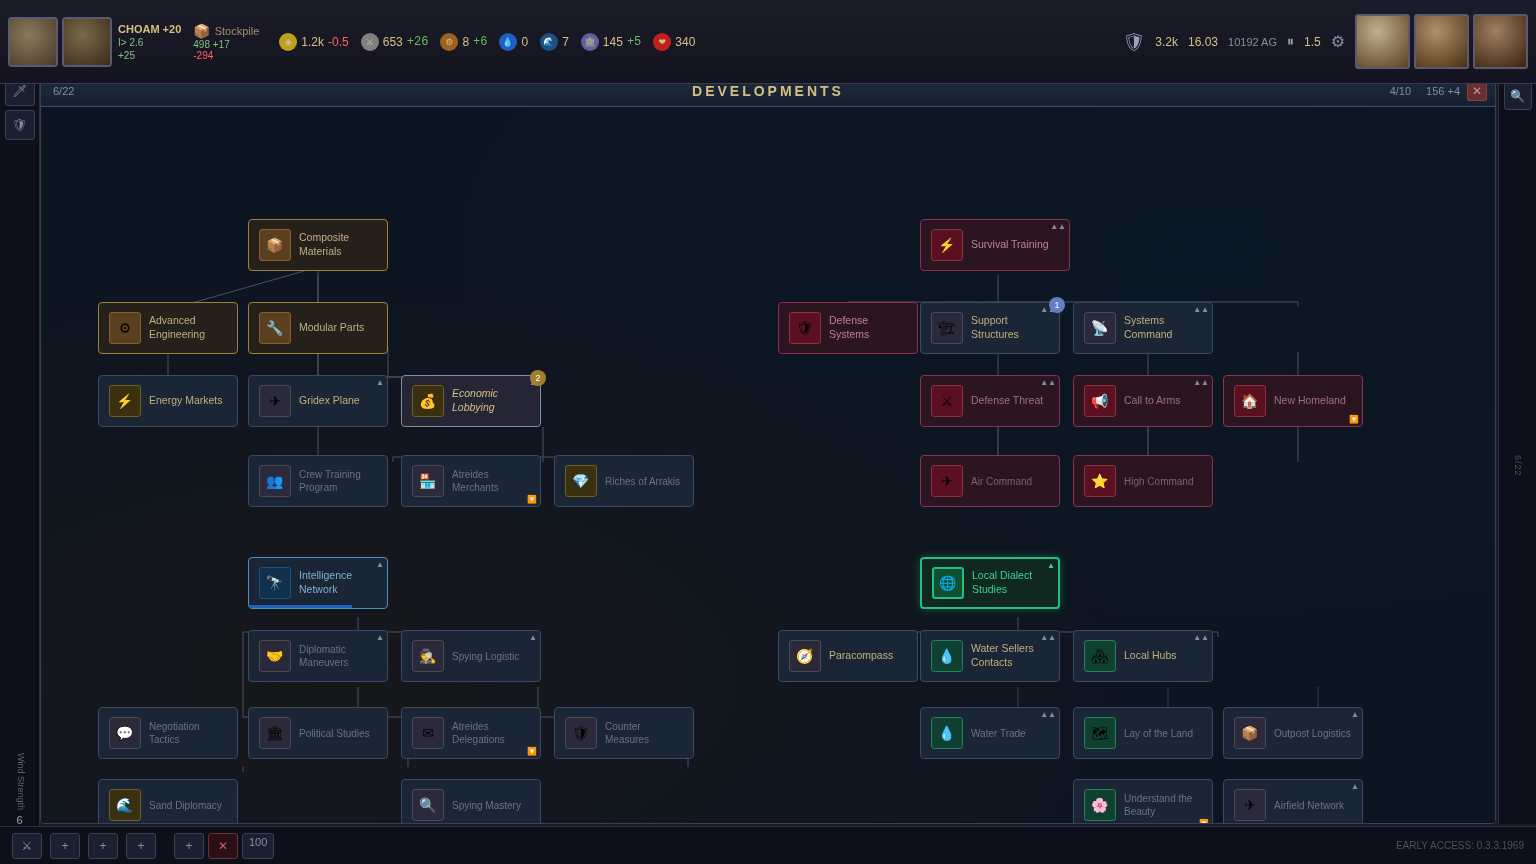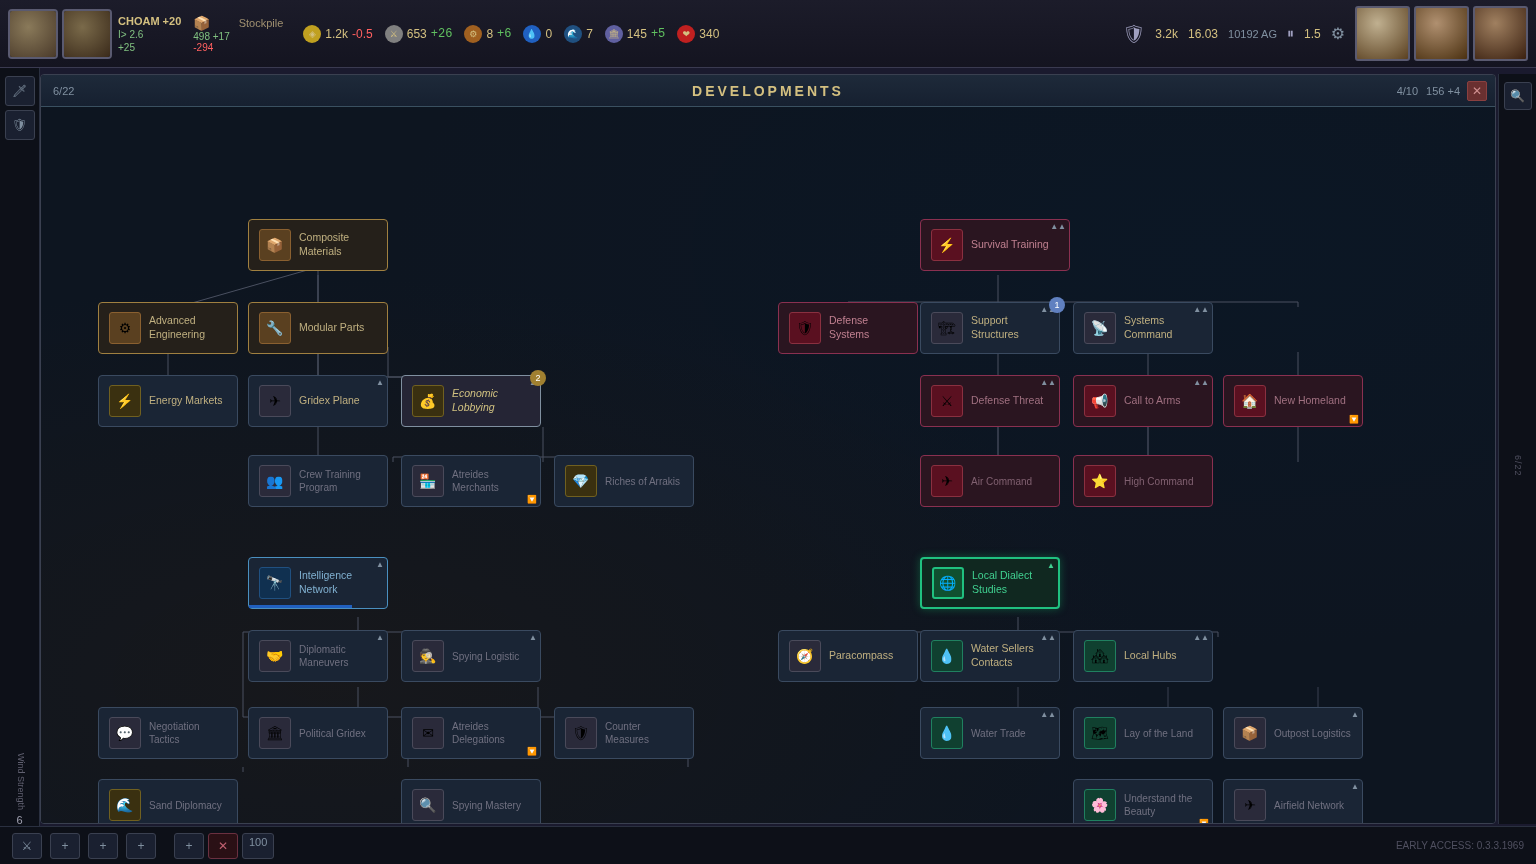--- a/index.html
+++ b/index.html
@@ -9,21 +9,21 @@
       background: #1a1a2e;
       font-family: 'Segoe UI', Arial, sans-serif;
       overflow: hidden;
       position: relative;
     }
 
     
     .top-bar {
       position: absolute;
       top: 0; left: 0; right: 0;
-      height: 68px;
+      height: 84px;
       background: linear-gradient(180deg, #1c1c2a 0%, #141420 100%);
       border-bottom: 1px solid #3a3a50;
       display: flex;
       align-items: center;
       padding: 8px 8px;
       z-index: 10;
     }
 
     .avatar-group {
       display: flex;
@@ -69,21 +69,20 @@
 
     .stockpile-info {
       margin-left: 10px;
       display: flex;
       flex-direction: column;
     }
 
     .stockpile-label {
       color: #a09070;
       font-size: 11px;
-      margin-left: 24px;
     }
 
     .stockpile-val {
       color: #80c080;
       font-size: 10px;
     }
 
     .resource-bar {
       display: flex;
       align-items: center;
@@ -548,21 +547,21 @@
   <div class="side-btn">🔍</div>
   <div style="flex:1;display:flex;align-items:center;justify-content:center;">
     <div style="color:#505060;font-size:9px;writing-mode:vertical-rl;letter-spacing:1px;">6/22</div>
   </div>
 </div>
 
 <div class="dev-panel">
   <div class="panel-title-bar">
     <span class="panel-title">DEVELOPMENTS</span>
     <div class="close-btn">✕</div>
-    <div style="position:absolute;right:35px;top:50%;transform:translateY(-50%);color:#8090a0;font-size:11px;display:flex;gap:8px;align-items:center;">
+    <div style="position:absolute;right:35px;top:50%;transform:translateY(-50%);color:#8090a0;font-size:11px;display:flex;gap:15px;align-items:center;">
       <span>4/10</span>
       <span>156 +4</span>
     </div>
     <div style="position:absolute;left:12px;top:50%;transform:translateY(-50%);color:#8090a0;font-size:11px;">6/22</div>
   </div>
 
   <div class="canvas-area">
     <div class="tree-container">
 
       <svg class="connectors">
@@ -778,21 +777,21 @@
         <div class="corner-mark">▲▲</div>
       </div>
 
       <div class="node node-normal" style="left:20px;top:600px;position:absolute;">
         <div class="node-icon icon-gray">💬</div>
         <span class="node-label-dim">Negotiation Tactics</span>
       </div>
 
       <div class="node node-normal" style="left:170px;top:600px;position:absolute;">
         <div class="node-icon icon-gray">🏛</div>
-        <span class="node-label-dim">Political Gridex</span>
+        <span class="node-label-dim">Political Studies</span>
       </div>
 
       <div class="node node-normal" style="left:323px;top:600px;position:absolute;">
         <div class="node-icon icon-gray">✉</div>
         <span class="node-label-dim">Atreides Delegations</span>
         <div class="lock-icon">🔽</div>
       </div>
 
       <div class="node node-normal" style="left:476px;top:600px;position:absolute;">
         <div class="node-icon icon-gray">🛡</div>

